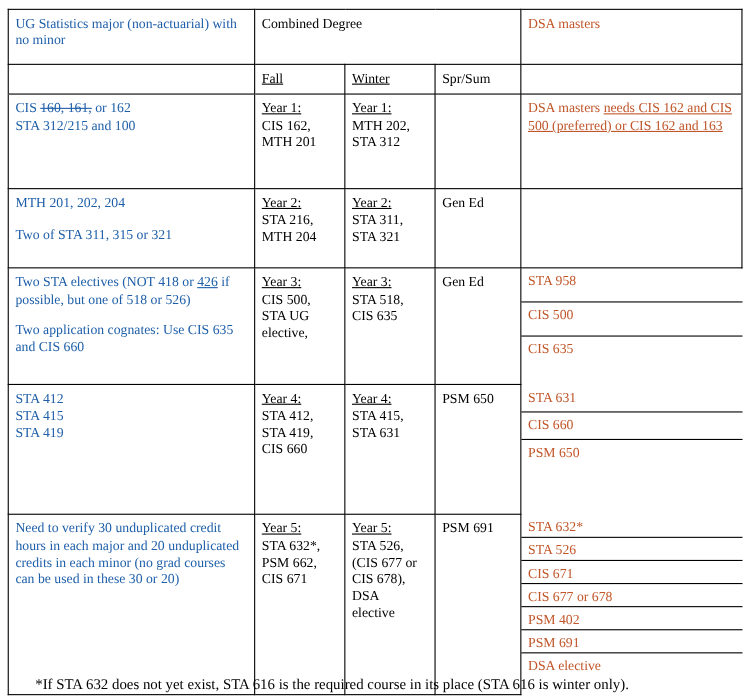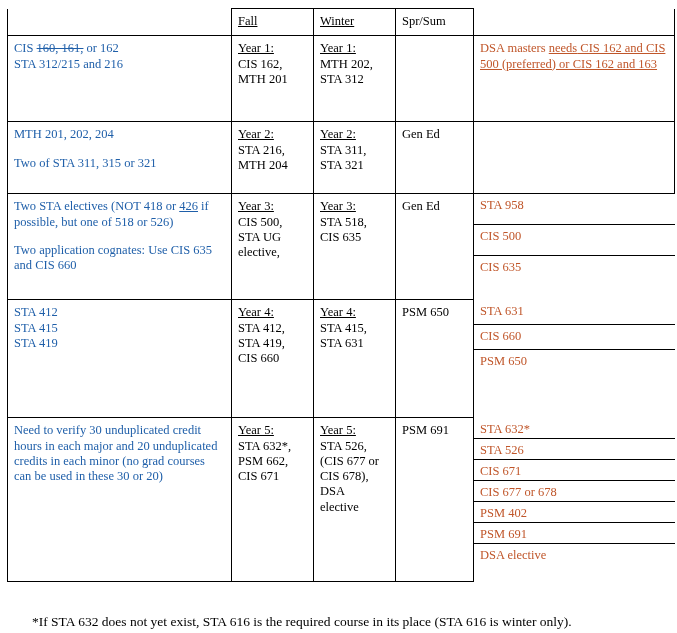--- a/index.html
+++ b/index.html
@@ -81,39 +81,50 @@
   <table class="plan">
     <colgroup>
       <col class="col-a">
         <col class="col-b">
         <col class="col-c">
         <col class="col-d">
         <col class="col-e">
     </colgroup>
     <tbody>
 
+      <tr>
+        <td rowspan="1" style="height:38px;">
+          <span class="blue">UG Statistics major (non-actuarial) with no minor</span>
+        </td>
+        <td colspan="3">
+          <span class="black">Combined Degree</span>
+        </td>
+        <td>
+          <span class="orange">DSA masters</span>
+        </td>
+      </tr>
 
       <tr>
         <td style="border-top:none;border-bottom:none;"></td>
         <td>
           <span class="black u">Fall</span>
         </td>
         <td>
           <span class="black u">Winter</span>
         </td>
         <td>
           <span class="black">Spr/Sum</span>
         </td>
         <td style="border-top:none;border-bottom:none;"></td>
       </tr>
 
       <tr>
         <td style="height:74px;margin-top:12px;">
           <span class="line blue"><span>CIS </span><span class="strike">160, 161,</span><span> or 162</span></span>
-          <span class="line blue">STA 312/215 and 216</span>
+          <span class="line blue">STA 312/215 and 100</span>
         </td>
         <td>
           <span class="line black u">Year 1:</span>
           <span class="line black">CIS 162,</span>
           <span class="line black">MTH 201</span>
         </td>
         <td>
           <span class="line black u">Year 1:</span>
           <span class="line black">MTH 202,</span>
           <span class="line black">STA 312</span>

